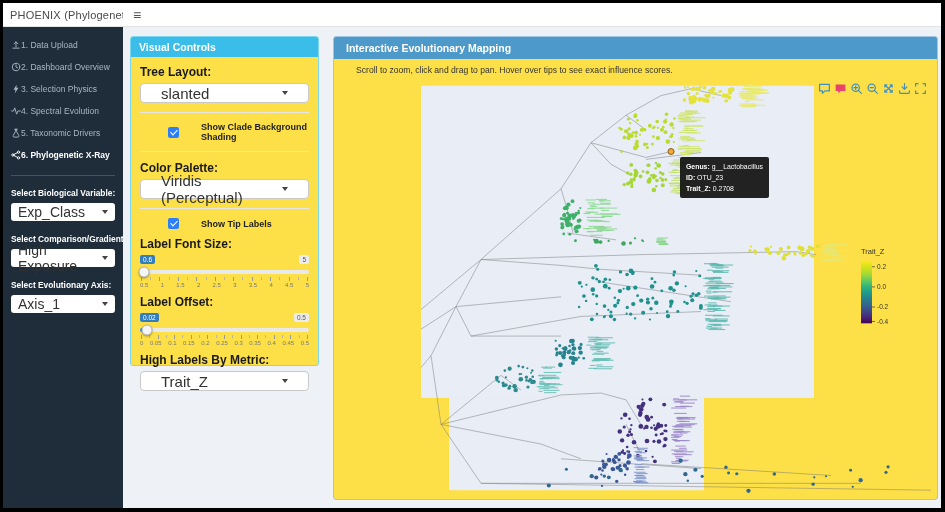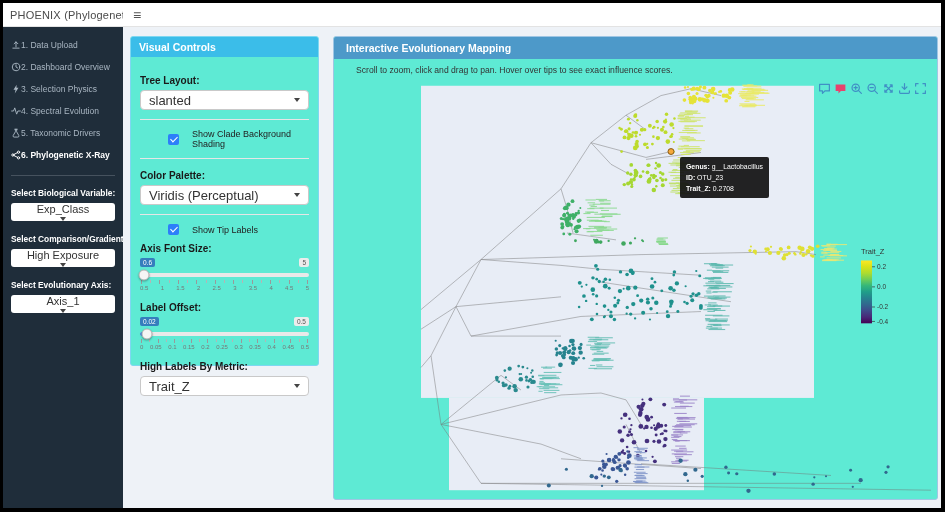--- a/index.html
+++ b/index.html
@@ -15,34 +15,34 @@
   
   .sidebar{position:absolute;left:0;top:24px;bottom:0;width:120px;background:#1f2d3a;color:#a9b6c2;}
   .nav{padding-top:7px;}
   .nav-item{display:flex;align-items:center;padding:6px 8px;font-size:8.5px;cursor:pointer;white-space:nowrap;}
   .nav-item.active{color:#fff;font-weight:bold;}
   .nav-ico{flex:none;display:flex;}
   .nav-ico svg{width:10px;height:10px;display:block;}
   .sb-divider{border-top:1px solid #46525e;margin:9px 8px;}
   .sb-group{padding:3px 8px 4px;}
   .sb-label{font-size:8.4px;font-weight:bold;color:#fff;margin-bottom:5px;white-space:nowrap;}
-  .sb-select{background:#fff;color:#333;border-radius:3px;height:18px;display:flex;align-items:center;justify-content:space-between;padding:0 7px;font-size:11px;cursor:pointer;margin-bottom:6px;flex-direction:column;}
+  .sb-select{background:#fff;color:#333;border-radius:3px;height:18px;display:flex;align-items:center;justify-content:space-between;padding:0 7px;font-size:14px;cursor:pointer;margin-bottom:6px;}
 
   .caret{width:0;height:0;border-left:3.5px solid transparent;border-right:3.5px solid transparent;border-top:4px solid #444;flex:none;}
 
   
   .main{position:absolute;left:120px;top:24px;right:0;bottom:0;background:#eef2f7;}
-  .card{position:absolute;background:#5eead4;border-radius:3px;}
+  .card{position:absolute;background:#fde047;border-radius:3px;}
   .card-controls{left:7px;top:9px;width:189px;height:330px;border:1px solid #7ed7f1;}
   .head-c{background:#3bbde9;color:#fff;font-weight:bold;font-size:10.5px;padding:4px 8px;border-radius:2px 2px 0 0;}
   .cc-body{padding:7px 9px 0;}
-  .ctl-label{font-size:10px;font-weight:bold;color:#1a1a1a;margin:11px 0 4px;}
-  .dd{border:1px solid #c9c9c9;border-radius:4px;height:20px;display:flex;align-items:center;justify-content:space-between;padding:0 8px;font-size:13px;color:#333;cursor:pointer;background:#fff;}
+  .ctl-label{font-size:12px;font-weight:bold;color:#1a1a1a;margin:1px 0 4px;}
+  .dd{border:1px solid #c9c9c9;border-radius:4px;height:20px;display:flex;align-items:center;justify-content:space-between;padding:0 20px;font-size:15px;color:#333;cursor:pointer;background:#fff;}
   .div{border:none;border-top:1px solid #e6e6e6;margin:9px 0;}
-  .chk-row{display:flex;align-items:center;gap:13px;font-size:9px;font-weight:400;color:#222;margin:1px 0;cursor:pointer;padding-left:28px;}
+  .chk-row{display:flex;align-items:center;gap:22px;font-size:9px;font-weight:700;color:#222;margin:1px 0;cursor:pointer;padding-left:28px;}
   .cb{width:11px;height:11px;background:#2d7ff9;border-radius:2px;position:relative;flex:none;}
   .cb::after{content:"";position:absolute;left:3.5px;top:1.2px;width:3px;height:6px;border:solid #fff;border-width:0 1.6px 1.6px 0;transform:rotate(45deg);}
 
   .sl{margin:1px 0 7px;}
   .sl-top{position:relative;height:11px;margin-bottom:2px;}
   .sl-val{position:absolute;left:0;top:0;background:#357ebd;color:#fff;font-size:6.5px;padding:1px 3px;border-radius:2px;}
   .sl-max{position:absolute;right:0;top:0;background:#ececec;color:#555;font-size:6.5px;padding:1px 3px;border-radius:2px;}
   .sl-track{position:relative;height:4px;background:#e9e9e9;border-radius:2px;margin:4px 0 3px;cursor:pointer;}
   .sl-fill{position:absolute;left:0;top:0;bottom:0;background:#3b8de0;border-radius:2px;}
   .sl-handle{position:absolute;top:50%;transform:translate(-50%,-50%);width:11px;height:11px;background:#f5f5f5;border:1px solid #b3b3b3;border-radius:50%;box-shadow:0 1px 2px rgba(0,0,0,.3);cursor:grab;}
@@ -183,21 +183,21 @@
           <span class="caret"></span>
         </div>
 
         <hr class="div">
 
         <div class="chk-row">
           <span class="cb"></span>
           <span>Show Tip Labels</span>
         </div>
 
-        <div class="ctl-label" style="margin-top:8px">Axis Font Size:</div>
+        <div class="ctl-label" style="margin-top:8px">Label Font Size:</div>
         <div class="sl" id="slider-font">
           <div class="sl-top">
             <span class="sl-val">0.6</span>
             <span class="sl-max">5</span>
           </div>
           <div class="sl-track">
             <div class="sl-fill" style="width: 2.22222%;"></div>
                 <div class="sl-handle" style="left: 2.22222%;"></div>
           </div>
           <div class="sl-ticks">

